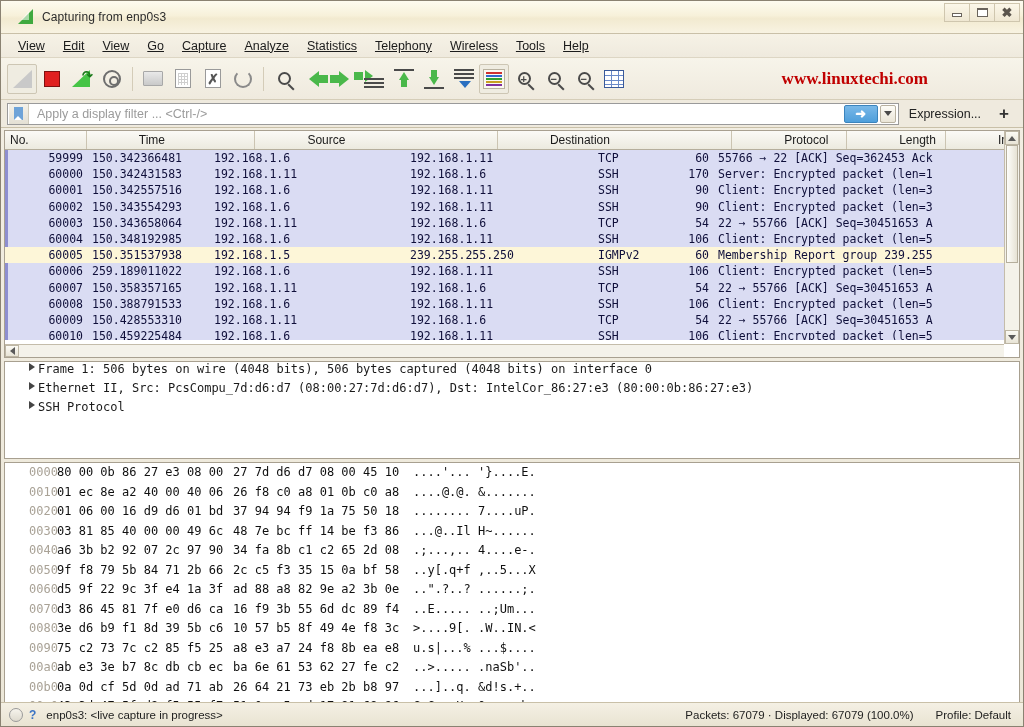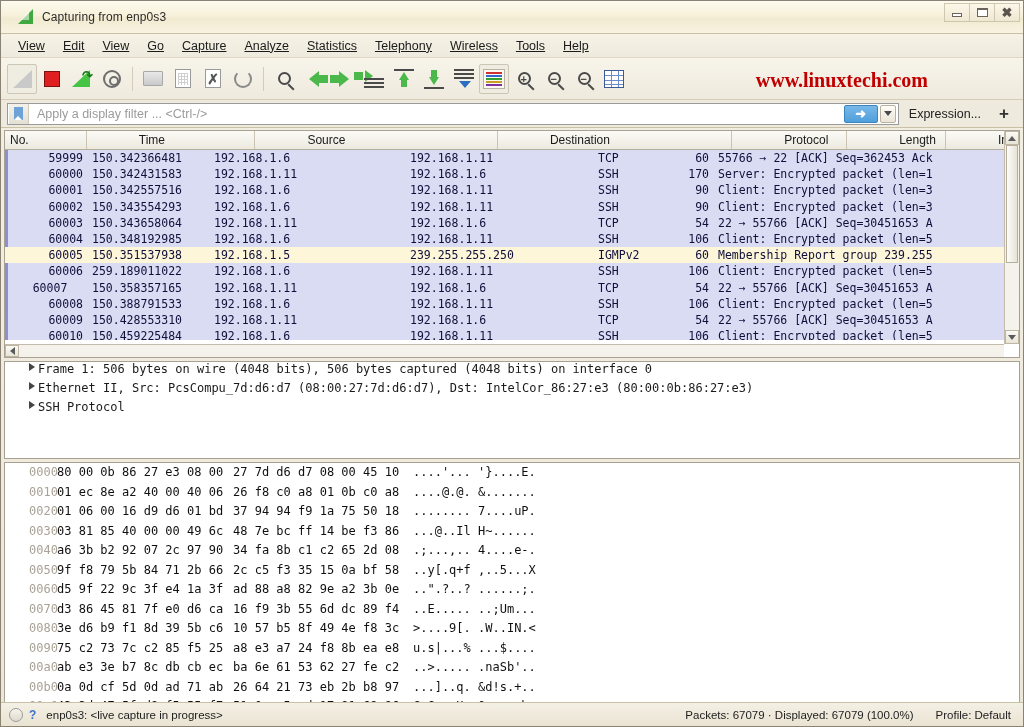--- a/index.html
+++ b/index.html
@@ -96,21 +96,21 @@
   .tb {
     width: 30px; height: 30px;
     display: flex; align-items: center; justify-content: center;
     position: relative;
     flex: 0 0 auto;
   }
   .tb.framed { border: 1px solid #cdc6b4; background: #efece1; border-radius:2px;}
   .tb-sep { width: 1px; height: 24px; background: #d4ccb8; margin: 0 5px; flex:0 0 auto;}
   .wm {
     position: absolute; right: 95px; top: 11px;
-    color: #c00000; font-size: 20px; font-weight: bold;
+    color: #c00000; font-size: 17px; font-weight: bold;
     font-family: "Liberation Serif", serif;
   }
 
   
   .ic-shark { width:0;height:0;border-left:19px solid transparent;border-bottom:18px solid #c9c9c9;}
   .ic-stop { width:16px;height:16px;background:#e02020;border:1px solid #7e1010;}
   .ic-restart-box{position:relative;width:20px;height:18px;}
   .ic-restart-box .s{position:absolute;left:0;top:0;width:0;height:0;border-left:18px solid transparent;border-bottom:17px solid #46c446;}
   .ic-restart-box .a{position:absolute;right:-1px;top:-2px;color:#1a7a1a;font-size:13px;font-weight:bold;}
   .ic-gear{width:18px;height:18px;border:2px solid #6d6d6d;border-radius:50%;position:relative;}
@@ -551,21 +551,21 @@
           <div class="c num" style="width: 70px; flex: 0 0 70px;">60006</div>
           <div class="c pad" style="width: 122px; flex: 0 0 122px;">259.189011022</div>
           <div class="c pad" style="width: 196px; flex: 0 0 196px;">192.168.1.6</div>
           <div class="c pad" style="width: 188px; flex: 0 0 188px;">192.168.1.11</div>
           <div class="c pad" style="width: 68px; flex: 0 0 68px;">SSH</div>
           <div class="c len" style="width: 52px; flex: 0 0 52px;">106</div>
           <div class="c pad" style="flex: 1 1 auto;">Client: Encrypted packet (len=5</div>
         </div>
         <div class="prow blue">
           <div class="rowmark"></div>
-          <div class="c num" style="width: 70px; flex: 0 0 70px; text-align: center;">60007</div>
+          <div class="c num" style="width: 70px; flex: 0 0 70px;">60007</div>
           <div class="c pad" style="width: 122px; flex: 0 0 122px;">150.358357165</div>
           <div class="c pad" style="width: 196px; flex: 0 0 196px;">192.168.1.11</div>
           <div class="c pad" style="width: 188px; flex: 0 0 188px;">192.168.1.6</div>
           <div class="c pad" style="width: 68px; flex: 0 0 68px;">TCP</div>
           <div class="c len" style="width: 52px; flex: 0 0 52px;">54</div>
           <div class="c pad" style="flex: 1 1 auto;">22 → 55766 [ACK] Seq=30451653 A</div>
         </div>
         <div class="prow blue">
           <div class="rowmark"></div>
           <div class="c num" style="width: 70px; flex: 0 0 70px;">60008</div>

